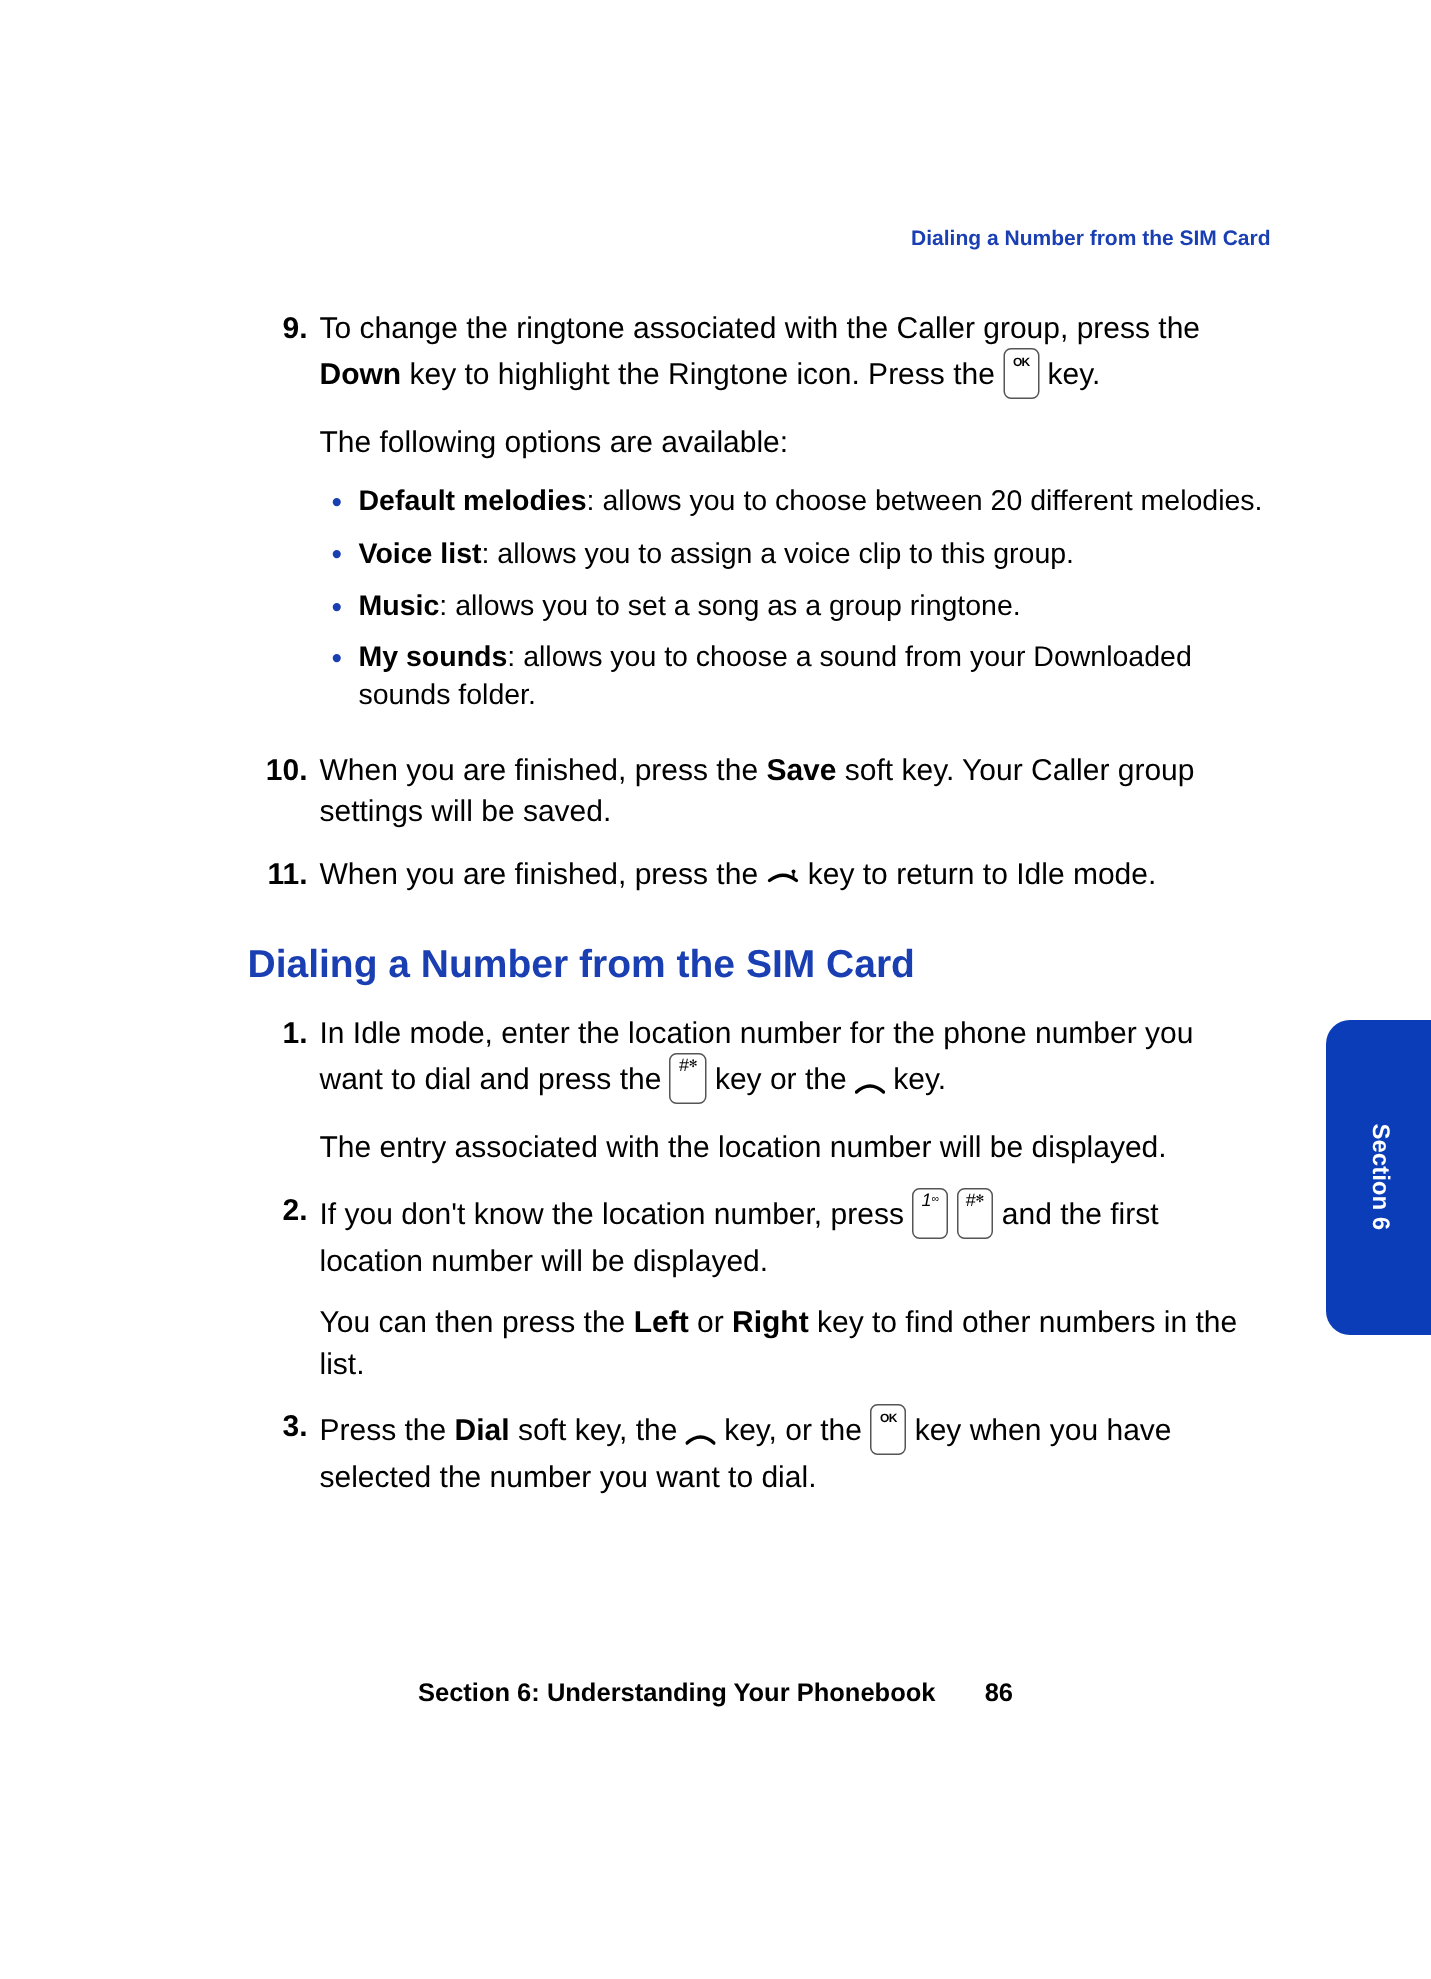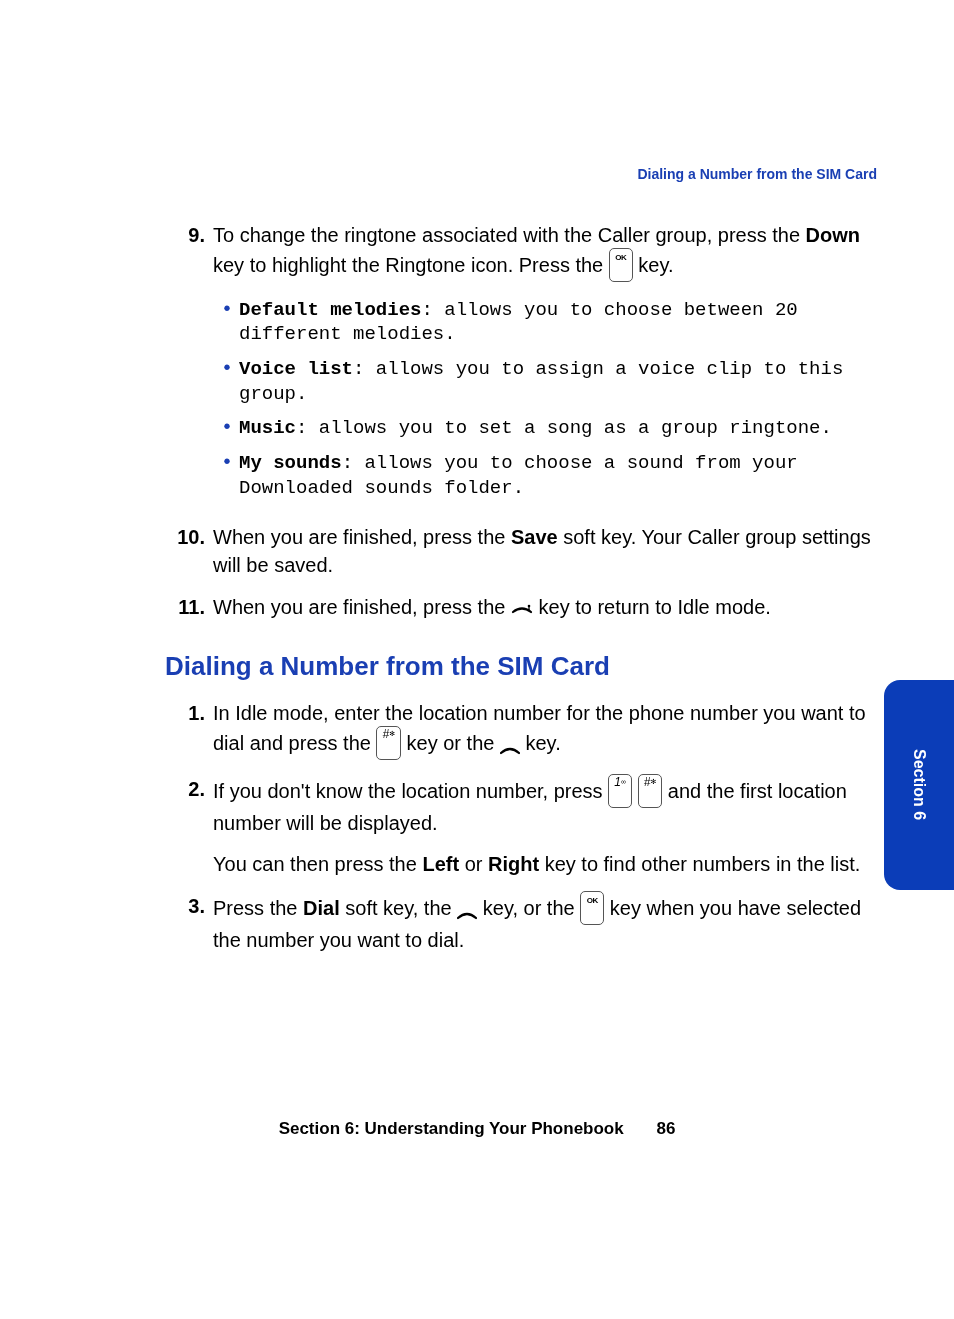--- a/index.html
+++ b/index.html
@@ -6,24 +6,23 @@
     margin: 0;
     padding: 0;
     font-family: Arial, Helvetica, sans-serif;
     background: #fff;
     width: 954px;
     height: 1319px;
     position: relative;
     color: #000;
   }
   .page {
-    padding: 150px 82px 0 165px;
+    padding: 150px 112px 0 165px;
     position: relative;
     box-sizing: border-box;
-    margin-top: 16px;
   }
   .running-header {
     color: #1a3fb3;
     font-weight: bold;
     font-size: 14px;
     text-align: right;
     margin-bottom: 40px;
     margin-right: -5px;
   }
   .ol-item {
@@ -43,21 +42,20 @@
     flex: 1;
   }
   .ol-body p {
     margin: 0 0 14px 0;
   }
   .ol-body p:last-child { margin-bottom: 0; }
   .bullet-list {
     margin: 8px 0 4px 0;
     padding-left: 26px;
     font-size: 19px;
-    font-family: Liberation Mono, monospace;
   }
   .bullet-list li {
     list-style: none;
     position: relative;
     margin-bottom: 10px;
     line-height: 1.3;
   }
   .bullet-list li::before {
     content: "•";
     color: #1a3fb3;
@@ -135,20 +133,21 @@
 <div class="page">
 
   <div class="running-header">Dialing a Number from the SIM Card</div>
 
   <div class="ol-item">
     <div class="ol-num">9.</div>
     <div class="ol-body">
       <p>
         <span>To change the ringtone associated with the Caller group, press the </span><b>Down</b><span> key to highlight the Ringtone icon. Press the </span><span class="key key-ok">OK</span><span> key.</span>
       </p>
+      <p>The following options are available:</p>
       <ul class="bullet-list">
         <li><b>Default melodies</b><span>: allows you to choose between 20 different melodies.</span></li>
         <li><b>Voice list</b><span>: allows you to assign a voice clip to this group.</span></li>
         <li><b>Music</b><span>: allows you to set a song as a group ringtone.</span></li>
         <li><b>My sounds</b><span>: allows you to choose a sound from your Downloaded sounds folder.</span></li>
       </ul>
     </div>
   </div>
 
   <div class="ol-item">
@@ -176,20 +175,21 @@
   <h2 class="section-title">Dialing a Number from the SIM Card</h2>
 
   <div class="ol-item">
     <div class="ol-num">1.</div>
     <div class="ol-body">
       <p>
         <span>In Idle mode, enter the location number for the phone number you want to dial and press the </span><span class="key"><span style="font-style:italic;">#</span><span style="font-size:7px;vertical-align:top;">✻</span></span><span> key or the </span><span class="handset-icon"><svg viewBox="0 0 20 12">
               <path d="M1 7 Q10 -1 19 7" stroke="#000" stroke-width="2.3" fill="none" stroke-linecap="round"></path>
             </svg></span><span> key.</span>
       </p>
+      <p>The entry associated with the location number will be displayed.</p>
     </div>
   </div>
 
   <div class="ol-item">
     <div class="ol-num">2.</div>
     <div class="ol-body">
       <p>
         <span>If you don't know the location number, press </span><span class="key"><span style="font-style:italic;">1</span><span style="font-size:7px;vertical-align:top;">∞</span></span> <span class="key"><span style="font-style:italic;">#</span><span style="font-size:7px;vertical-align:top;">✻</span></span><span> and the first location number will be displayed.</span>
       </p>
       <p>

